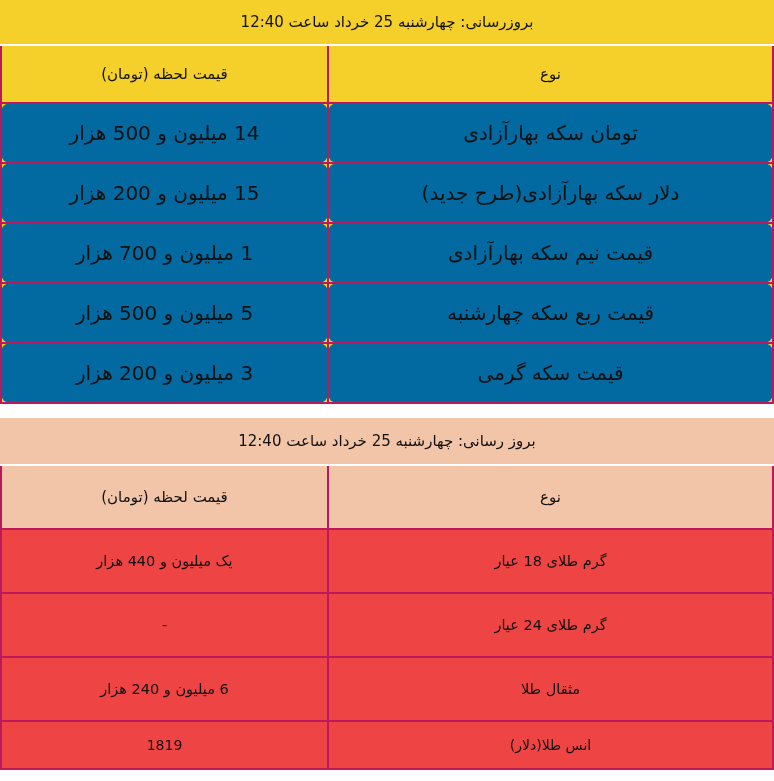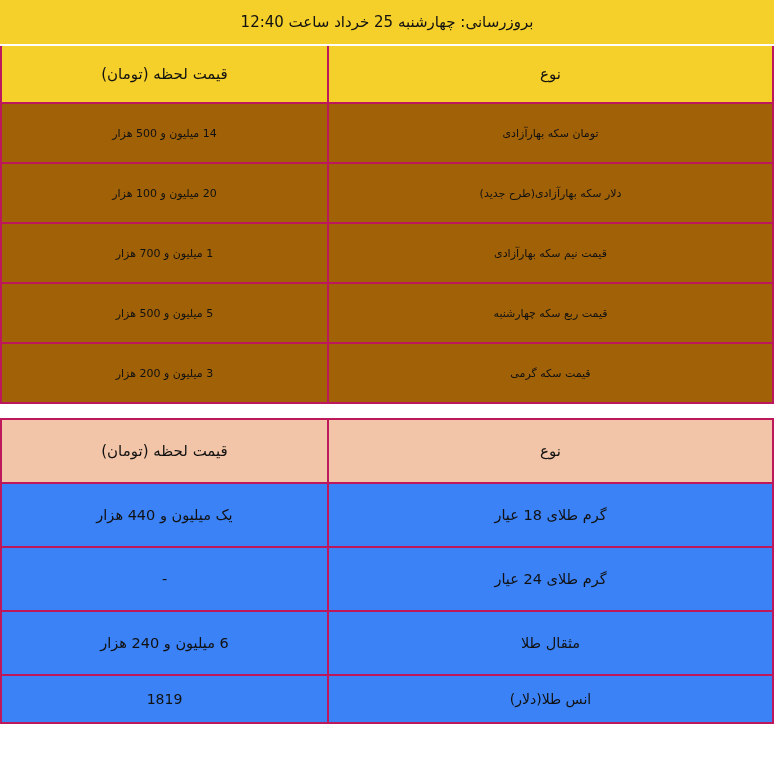--- a/index.html
+++ b/index.html
@@ -48,23 +48,24 @@
     border-bottom: 2px solid #ffffff;
   }
   .coin-table .head-row td {
     height: 56px;
     font-size: 15px;
     color: #111111;
     background: #f5cf2a;
   }
   .coin-table .data-row td {
     height: 58px;
-    font-size: 11px;
+    font-size: 20px;
     color: #111111;
-    background: #a16207;
+    background: #0369a1;
+    border-radius: 9px;
   }
   .col-type { width: 445px; }
   .col-price { width: 327px; }
 
   
   .block-gap {
     height: 14px;
     background: #ffffff;
     width: 774px;
   }
@@ -84,21 +85,21 @@
   .gold-table .head-row td {
     height: 62px;
     font-size: 15px;
     color: #111111;
     background: #f2c5a8;
   }
   .gold-table .data-row td {
     height: 62px;
     font-size: 14.5px;
     color: #111111;
-    background: #3b82f6;
+    background: #ef4444;
   }
   .gold-table .last-row td {
     height: 46px;
     font-size: 14px;
     text-align: center;
   }
 </style>
 </head>
 <body>
 
@@ -116,21 +117,21 @@
       <tr class="head-row">
         <td>نوع</td>
         <td>قیمت لحظه (تومان)</td>
       </tr>
       <tr class="data-row">
         <td>تومان سکه بهارآزادی</td>
         <td>14  میلیون و 500  هزار</td>
       </tr>
       <tr class="data-row">
         <td>دلار سکه بهارآزادی(طرح جدید)</td>
-        <td>20  میلیون و 100 هزار</td>
+        <td>15  میلیون و 200 هزار</td>
       </tr>
       <tr class="data-row">
         <td>قیمت نیم سکه بهارآزادی</td>
         <td>1 میلیون و 700  هزار</td>
       </tr>
       <tr class="data-row">
         <td>قیمت ربع سکه چهارشنبه</td>
         <td>5  میلیون و 500  هزار</td>
       </tr>
       <tr class="data-row">
@@ -141,20 +142,23 @@
   </table>
 
   <div class="block-gap"></div>
 
   <table class="price-table gold-table">
     <colgroup>
       <col class="col-type">
       <col class="col-price">
     </colgroup>
     <tbody>
+      <tr class="update-row">
+        <td colspan="2">بروز رسانی: چهارشنبه 25  خرداد ساعت 12:40</td>
+      </tr>
       <tr class="head-row">
         <td>نوع</td>
         <td>قیمت لحظه (تومان)</td>
       </tr>
       <tr class="data-row">
         <td>گرم طلای 18 عیار</td>
         <td>یک میلیون و 440  هزار</td>
       </tr>
       <tr class="data-row">
         <td>گرم طلای 24 عیار</td>

